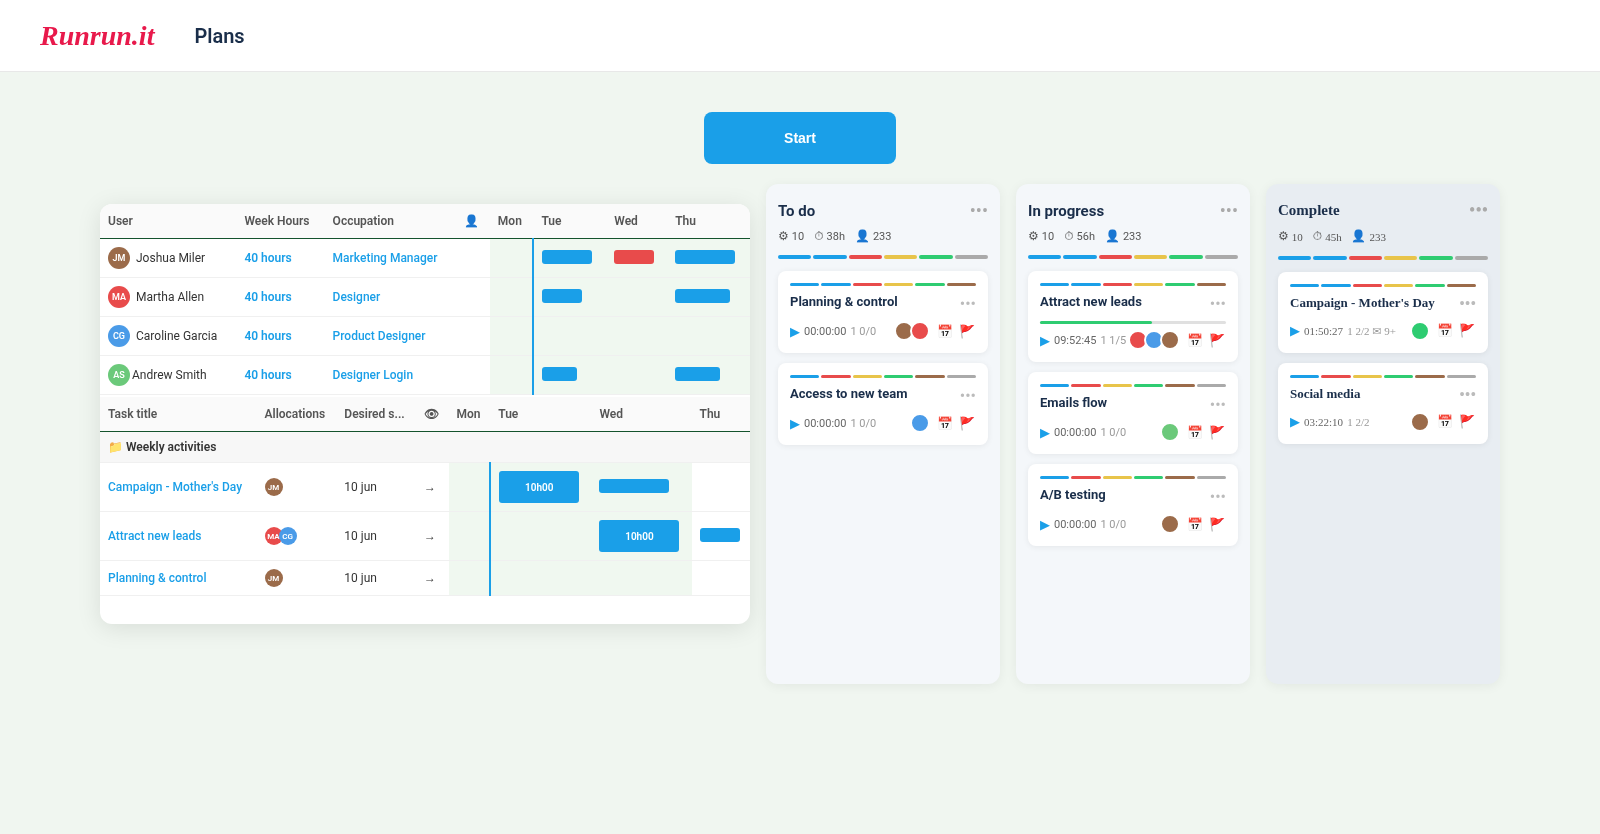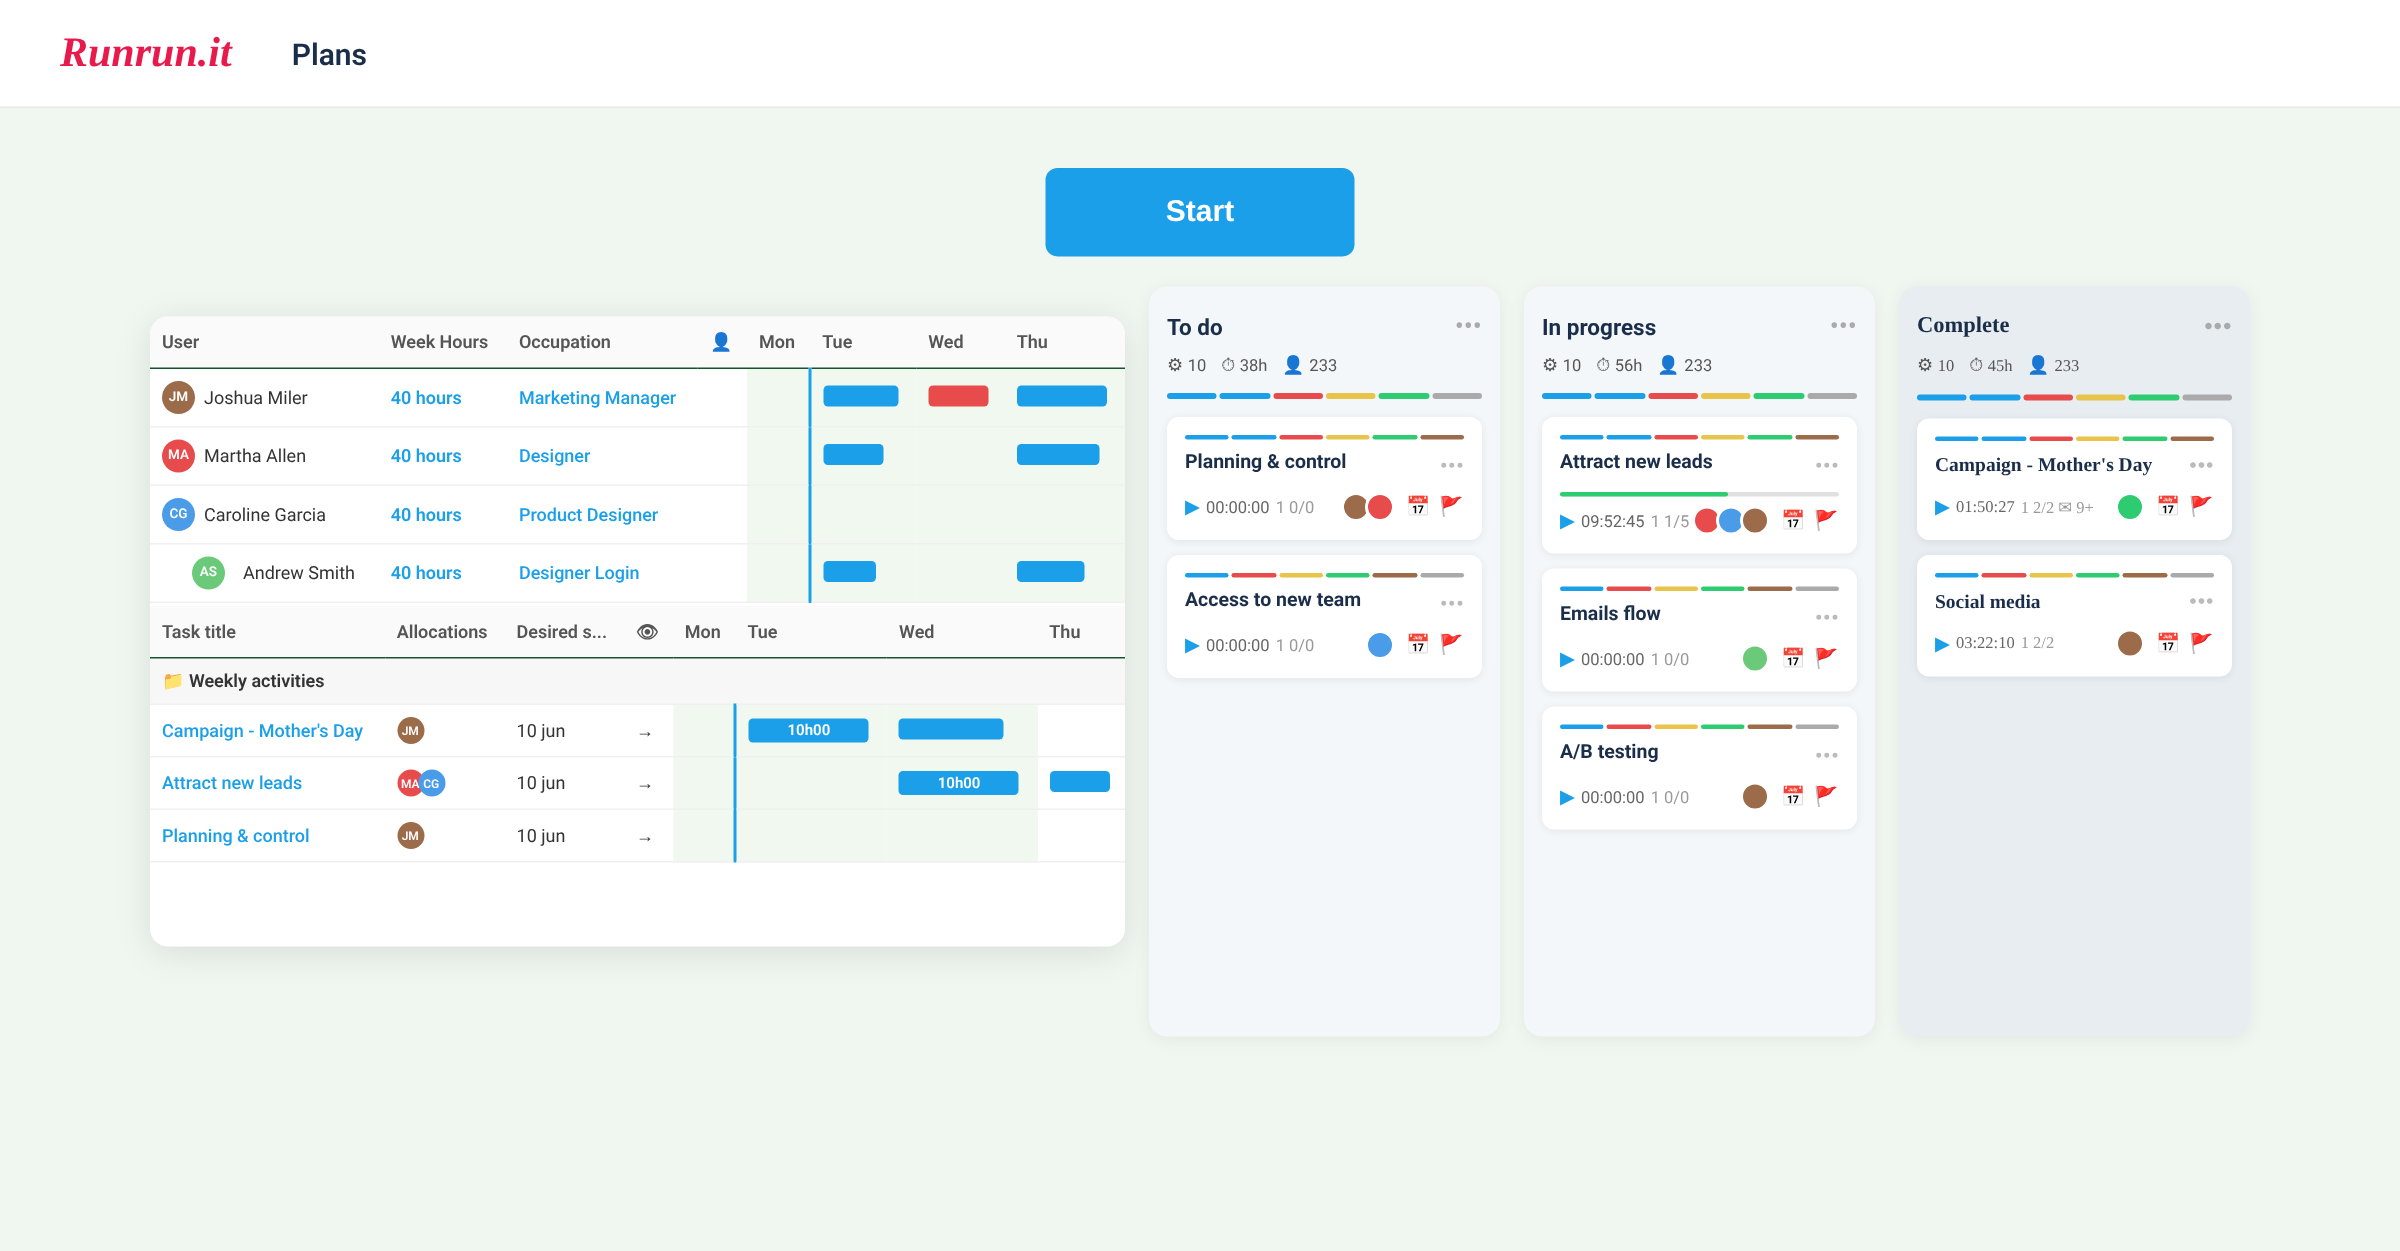--- a/index.html
+++ b/index.html
@@ -27,21 +27,21 @@
       background: #1a9fe8; color: #fff; font-size: 16px; font-weight: 700;
       padding: 14px 36px; border: none; border-radius: 6px; cursor: pointer;
     }
 
     
     .hero {
       background: #f0f6f0; min-height: 762px; position: relative; overflow: hidden;
       display: flex; flex-direction: column; align-items: center;
     }
     .hero-start-btn {
-      margin-top: 40px; background: #1a9fe8; color: #fff; font-size: 20px; font-weight: 700;
+      margin-top: 40px; background: #1a9fe8; color: #fff; font-size: 14px; font-weight: 700;
       padding: 18px 80px; border: none; border-radius: 8px; cursor: pointer; z-index: 10;
     }
 
     
     .mockup-container {
       position: relative; width: 1400px; margin-top: 20px;
       display: flex; gap: 0; align-items: flex-start;
     }
 
     
@@ -65,21 +65,21 @@
     .bar-red { background: #e84b4b; border-radius: 3px; height: 14px; display: inline-block; }
 
     .gantt-date-header { background: #f5f9f5; color: #666; font-size: 11px; font-weight: 600; }
     .gantt-shaded { background: #f0f8f0; }
     .today-line { border-left: 2px solid #1a9fe8; }
 
     
     .task-section-header { background: #f7f7f7; font-size: 11px; font-weight: 600; color: #444; padding: 6px 8px; }
     .task-link { color: #1a9fe8; font-weight: 500; cursor: pointer; }
     .task-bar-10h { 
-      background: #1a9fe8; border-radius: 3px; height: 16px; width: 80px; 
+      background: #1a9fe8; border-radius: 3px; height: 32px; width: 80px; 
       display: inline-flex; align-items: center; justify-content: center;
       color: #fff; font-size: 10px; font-weight: 600;
     }
 
     
     .kanban-board {
       display: flex; gap: 16px; margin-left: 16px; align-items: flex-start; flex: 1;
     }
     .kanban-col {
       background: #f4f7fa; border-radius: 12px; width: 234px; min-height: 500px;
@@ -200,21 +200,21 @@
               <td><span class="hours-blue">40 hours</span></td>
               <td><span class="role-blue">Product Designer</span></td>
               <td></td>
               <td class="gantt-shaded"></td>
               <td class="gantt-shaded today-line"></td>
               <td class="gantt-shaded"></td>
               <td class="gantt-shaded"></td>
             </tr>
             <tr>
               <td>
-                <div style="display:flex;align-items:center;gap:12px;margin-left:20px;">
+                <div style="display:flex;align-items:center;gap:2px;">
                   <div class="avatar-circle" style="background:#6bc97a;width:22px;height:22px;">AS</div>
                   <span>Andrew Smith</span>
                 </div>
               </td>
               <td><span class="hours-blue">40 hours</span></td>
               <td><span class="role-blue">Designer Login</span></td>
               <td></td>
               <td class="gantt-shaded"></td>
               <td class="gantt-shaded today-line"><div class="bar-blue" style="width: 35px;"></div></td>
               <td class="gantt-shaded"></td>

